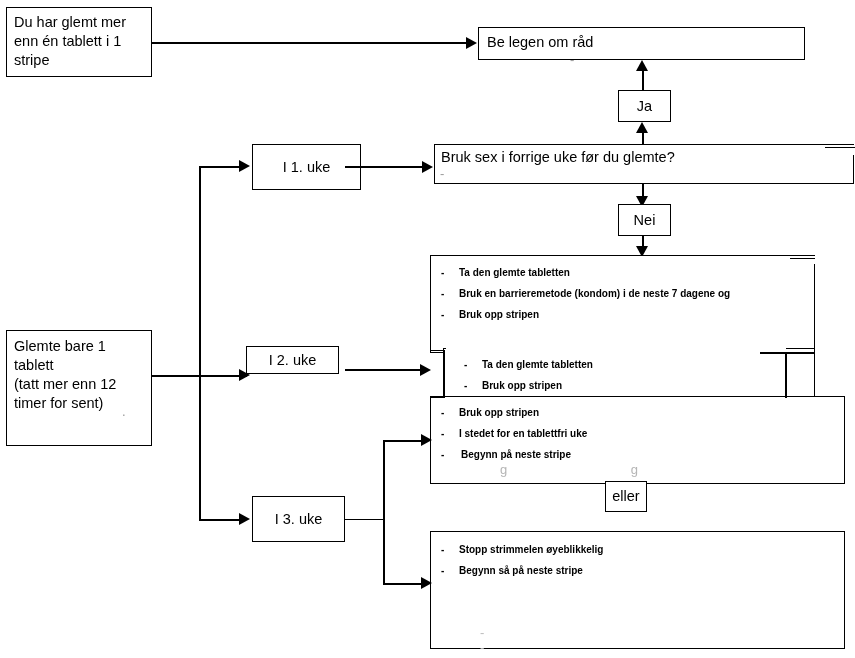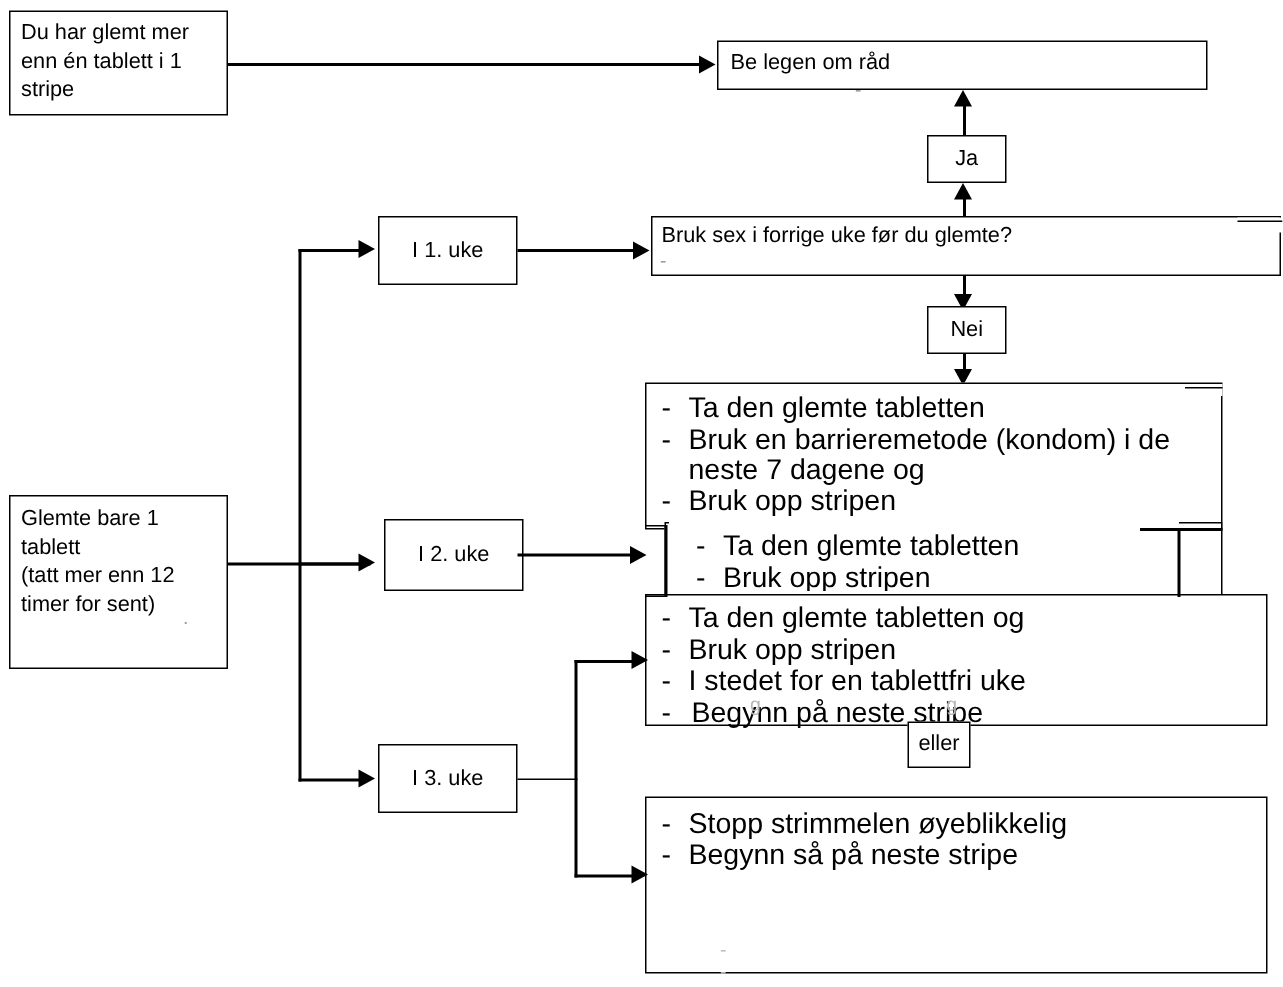--- a/index.html
+++ b/index.html
@@ -21,22 +21,23 @@
     color:#000;
   }
   .box .pad{padding:5px 7px 4px 7px;}
   .box.center{display:flex;align-items:center;justify-content:center;}
   .box.center .pad{padding:0;}
   .bullets{list-style:none;margin:0;padding:0;}
   .bullets li{
     position:relative;
     padding-left:22px;
     margin:0 0 1px 0;
-    font-size:19px;
+    font-size:10px;
     line-height:20px;
+    font-weight:bold;
   }
   .bullets li:before{
     content:"-";
     position:absolute;
     left:4px;top:0;
   }
   .bullets.indented li{padding-left:32px;}
   .bullets.indented li:before{left:14px;}
 
   
@@ -143,21 +144,20 @@
   </div>
 
   <div style="position:absolute;left:446px;top:347px;width:340px;height:4px;background:#ffffff;"></div>
   <div style="position:absolute;left:446px;top:394px;width:340px;height:5px;background:#ffffff;"></div>
 
   <div class="arrow-r" style="left:420px;top:364px;"></div>
 
   <div class="box" style="left:430px;top:396px;width:415px;height:88px;">
     <div class="pad" style="padding:6px 6px 0 6px;">
       <ul class="bullets">
-        <li>Ta den glemte tabletten og</li>
         <li>Bruk opp stripen</li>
         <li>I stedet for en tablettfri uke</li>
         <li style="padding-left:24px;">Begynn på neste stripe</li>
       </ul>
     </div>
   </div>
 
   <div class="ghost" style="left:500px;top:462px;letter-spacing:60px;color:#b5b5b5;">g g</div>
 
   <div class="vthin" style="left:785px;top:352px;height:46px;width:2px;background:#000;"></div>
@@ -197,26 +197,26 @@
 
   <div class="h" style="left:199px;top:166px;width:42px;"></div>
   <div class="arrow-r" style="left:239px;top:160px;"></div>
 
   <div class="h" style="left:199px;top:375px;width:42px;"></div>
   <div class="arrow-r" style="left:239px;top:369px;"></div>
 
   <div class="h" style="left:199px;top:519px;width:42px;"></div>
   <div class="arrow-r" style="left:239px;top:513px;"></div>
 
-  <div class="box center" style="left:252px;top:144px;width:93px;height:46px;">
+  <div class="box center" style="left:252px;top:144px;width:109px;height:46px;">
     <div class="pad">I 1. uke</div>
   </div>
   <div class="h" style="left:345px;top:166px;width:78px;"></div>
 
-  <div class="box center" style="left:256px;top:346px;width:93px;height:48px;">
+  <div class="box center" style="left:246px;top:346px;width:93px;height:28px;">
     <div class="pad">I 2. uke</div>
   </div>
   <div class="h" style="left:345px;top:369px;width:78px;"></div>
 
   <div class="box center" style="left:252px;top:496px;width:93px;height:46px;">
     <div class="pad">I 3. uke</div>
   </div>
 
   <div class="hthin" style="left:345px;top:519px;width:40px;"></div>
   <div class="vthin" style="left:383px;top:440px;height:145px;width:2.4px;background:#000;"></div>

